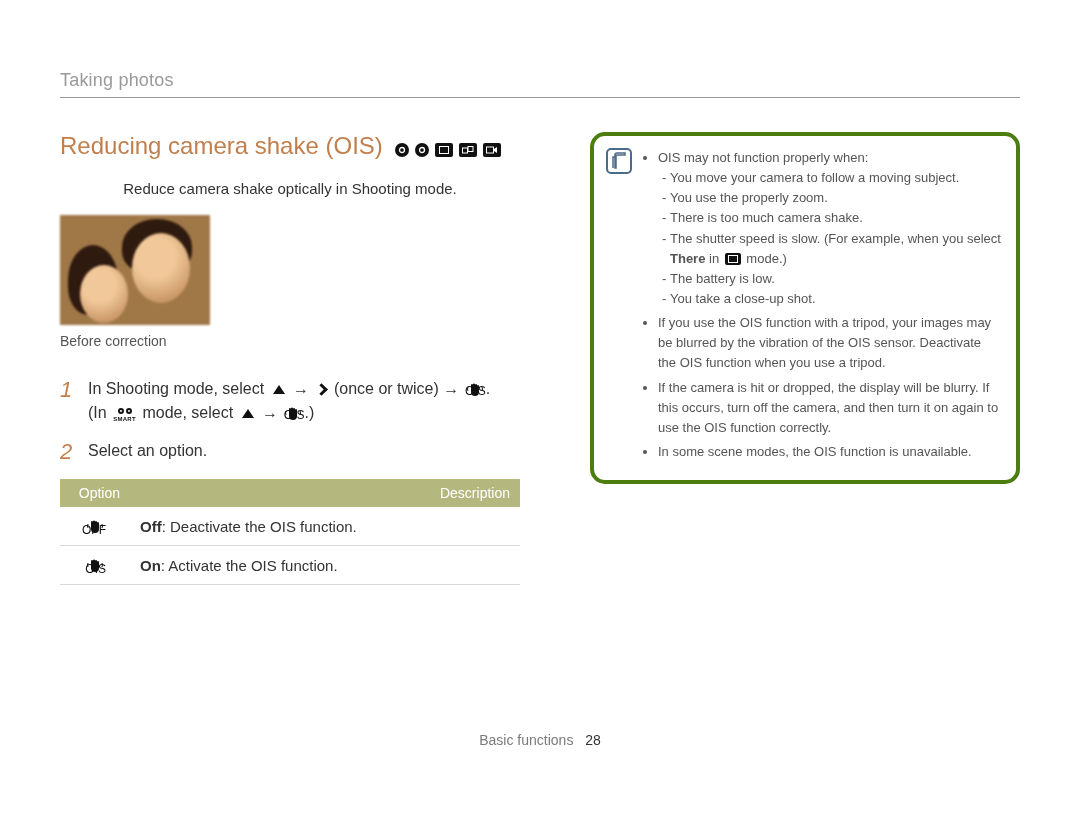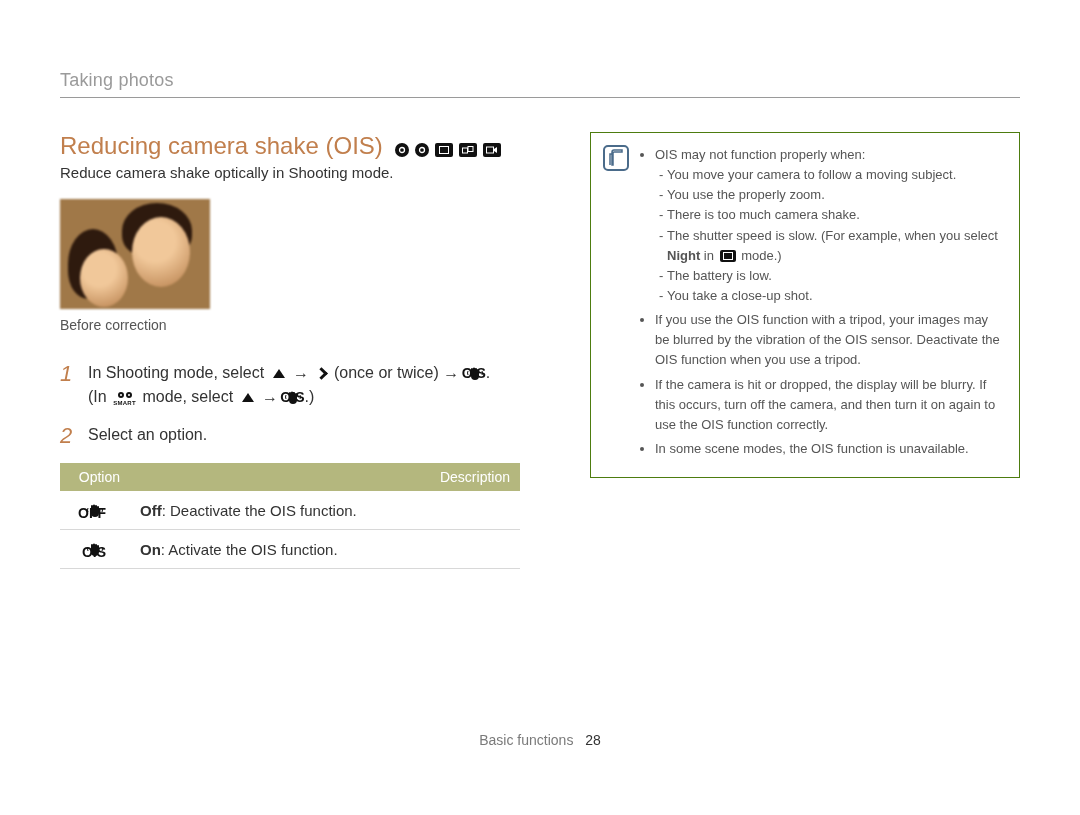--- a/index.html
+++ b/index.html
@@ -8,50 +8,50 @@
   .breadcrumb { color: #9a9a9a; font-size: 18px; font-weight: 300; letter-spacing: 0.2px; }
   .hr { height: 1px; background: #9a9a9a; margin-top: 6px; width: 960px; }
   .columns { display: flex; gap: 70px; margin-top: 34px; }
   .col-left { width: 460px; }
   .col-right { width: 430px; }
   .heading-row { display: flex; align-items: baseline; gap: 12px; }
   .heading { color: #c17f4d; font-size: 24px; font-weight: 400; }
   .mode-icons { display: flex; gap: 6px; align-items: center; }
   .mode-icon { display:inline-flex; align-items:center; justify-content:center; width:18px; height:14px; background:#111; color:#fff; font-size:9px; border-radius:2px; }
   .mode-icon.round { border-radius:50%; width:14px; height:14px; }
-  .subtext { font-size: 15px; color: #333; margin-top: 4px; }
+  .subtext { font-size: 15px; color: #333; margin-top: 20px; text-align: center; }
   .images-row { display: flex; gap: 26px; margin-top: 18px; }
   .imgbox { width: 150px; }
   .imgframe { width: 150px; height: 110px; background: #a07848; position: relative; overflow: hidden; }
   .face { position:absolute; border-radius:50%; background: radial-gradient(circle at 40% 35%, #f1c89a 35%, #b57d4a 100%); }
   .hair { position:absolute; background:#2e1a0e; border-radius:50% 50% 40% 40%; }
   .caption { color:#555; font-size:14px; margin-top:8px; }
   .steps { margin-top: 28px; }
   .step { display:flex; gap:14px; margin-bottom: 14px; }
   .step-num { color:#c17f4d; font-size:22px; font-style:italic; font-weight:400; width:14px; }
   .step-body { font-size:16px; color:#333; line-height:1.5; }
   .inline-icon { display:inline-flex; vertical-align:middle; width:16px; height:14px; background:#111; color:#fff; align-items:center; justify-content:center; font-size:10px; border-radius:2px; margin:0 2px; }
   .inline-icon.tri-up::before { content:""; border-left:6px solid transparent; border-right:6px solid transparent; border-bottom:9px solid #111; display:block; background:transparent; }
   .tri-up { background:transparent !important; }
   .inline-icon.chev-right::before { content:""; width:6px; height:6px; border-top:3px solid #111; border-right:3px solid #111; transform:rotate(45deg); display:block; }
   .chev-right { background:transparent !important; width:12px; }
   .inline-icon.hand { width:18px; height:16px; background:transparent; position:relative; }
   .inline-icon.hand svg { display:block; }
-  .sub-label { font-size:14px; font-weight:bold; position:absolute; right:-2px; bottom:-2px; color:#111; }
+  .sub-label { font-size:12px; font-weight:normal; position:absolute; right:-2px; bottom:-2px; color:#111; }
   .smart-icon { display:inline-flex; flex-direction:column; align-items:center; vertical-align:middle; margin:0 2px; position:relative; top:2px; }
   .smart-icon .eyes { display:flex; gap:2px; }
   .smart-icon .eye { width:6px; height:6px; border:2px solid #111; border-radius:50%; }
   .smart-icon .txt { font-size:6px; font-weight:bold; color:#111; margin-top:1px; letter-spacing:0.3px; }
   .opt-table { width: 460px; margin-top: 6px; border-collapse: collapse; }
   .opt-table th { background:#b4b77e; color:#fff; font-weight:400; font-size:14px; text-align:right; padding:6px 10px; }
   .opt-table th.first { width:70px; }
   .opt-table td { padding:10px 10px; font-size:15px; color:#333; border-bottom:1px solid #d8d8d8; vertical-align:middle; }
   .opt-table td.first { text-align:center; }
   .bold { font-weight:bold; }
-  .note-box { border:1px solid #4d7c0f; border-radius:0; padding:12px 14px 14px 50px; position:relative; }
+  .note-box { border:4px solid #4d7c0f; border-radius:15px; padding:12px 14px 14px 50px; position:relative; }
   .note-icon { position:absolute; left:12px; top:12px; width:26px; height:26px; border:2px solid #4a6b8a; border-radius:5px; display:flex; align-items:center; justify-content:center; }
   .note-icon svg { display:block; }
   .note-list { list-style: disc; padding-left: 14px; font-size:13px; color:#555; line-height:1.55; }
   .note-list > li { margin-bottom: 4px; }
   .sub-list { list-style: "- "; padding-left: 12px; }
   .footer { position:absolute; bottom:28px; left:0; width:1080px; text-align:center; font-size:14px; color:#7a7a7a; }
   .page-num { color:#333; margin-left:4px; }
 </style>
 </head>
 <body>
@@ -200,21 +200,21 @@
             </svg>
         </div>
         <ul class="note-list">
           <li>
             <span>OIS may not function properly when:</span>
             <ul class="sub-list">
               <li>You move your camera to follow a moving subject.</li>
               <li>You use the properly zoom.</li>
               <li>There is too much camera shake.</li>
               <li>
-                <span>The shutter speed is slow. (For example, when you select </span><span class="bold">Night</span><span> in </span><span class="inline-icon" style="width:16px;height:12px;">
+                <span>The shutter speed is slow. (For example, when you select </span><span class="bold">There</span><span> in </span><span class="inline-icon" style="width:16px;height:12px;">
                     <svg width="10" height="8" viewBox="0 0 10 8">
                       <rect x="0.5" y="0.5" width="9" height="7" fill="none" stroke="#fff" stroke-width="1"></rect>
                     </svg>
                   </span><span> mode.)</span>
               </li>
               <li>The battery is low.</li>
               <li>You take a close-up shot.</li>
             </ul>
           </li>
           <li>If you use the OIS function with a tripod, your images may be blurred by the vibration of the OIS sensor. Deactivate the OIS function when you use a tripod.</li>

